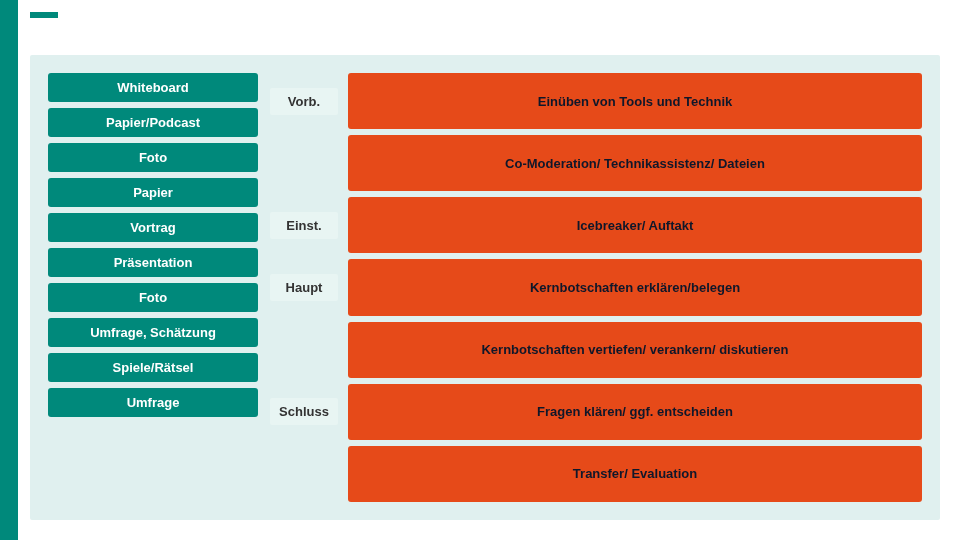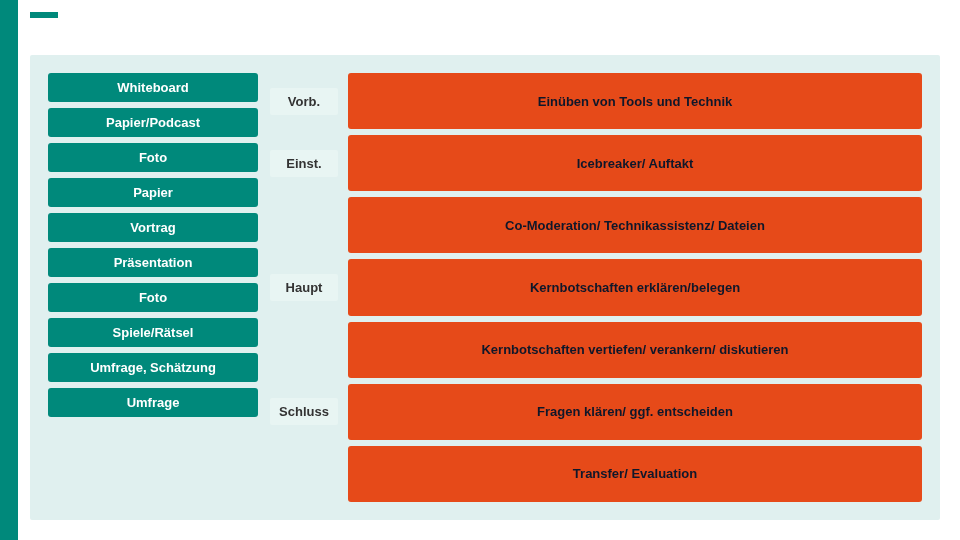--- a/index.html
+++ b/index.html
@@ -148,38 +148,38 @@
 
     <div class="left-col">
 
     <div class="media-btn">Whiteboard</div>
         <div class="media-btn">Papier/Podcast</div>
         <div class="media-btn">Foto</div>
         <div class="media-btn">Papier</div>
         <div class="media-btn">Vortrag</div>
         <div class="media-btn">Präsentation</div>
         <div class="media-btn">Foto</div>
+        <div class="media-btn">Umfrage, Schätzung</div>
         <div class="media-btn">Spiele/Rätsel</div>
-        <div class="media-btn">Umfrage, Schätzung</div>
         <div class="media-btn">Umfrage</div>
       </div>
 
     <div class="phases-wrapper">
 
     <div class="phase-row">
           <div class="phase-row-label">Vorb.</div>
           <div class="phase-row-content">Einüben von Tools und Technik</div>
         </div>
         <div class="phase-row">
+          <div class="phase-row-empty"></div>
+          <div class="phase-row-content">Co-Moderation/ Technikassistenz/ Dateien</div>
+        </div>
+        <div class="phase-row">
           <div class="phase-row-label">Einst.</div>
           <div class="phase-row-content">Icebreaker/ Auftakt</div>
-        </div>
-        <div class="phase-row">
-          <div class="phase-row-empty"></div>
-          <div class="phase-row-content">Co-Moderation/ Technikassistenz/ Dateien</div>
         </div>
         <div class="phase-row">
           <div class="phase-row-label">Haupt</div>
           <div class="phase-row-content">Kernbotschaften erklären/belegen</div>
         </div>
         <div class="phase-row">
           <div class="phase-row-empty"></div>
           <div class="phase-row-content">Kernbotschaften vertiefen/ verankern/ diskutieren</div>
         </div>
         <div class="phase-row">

